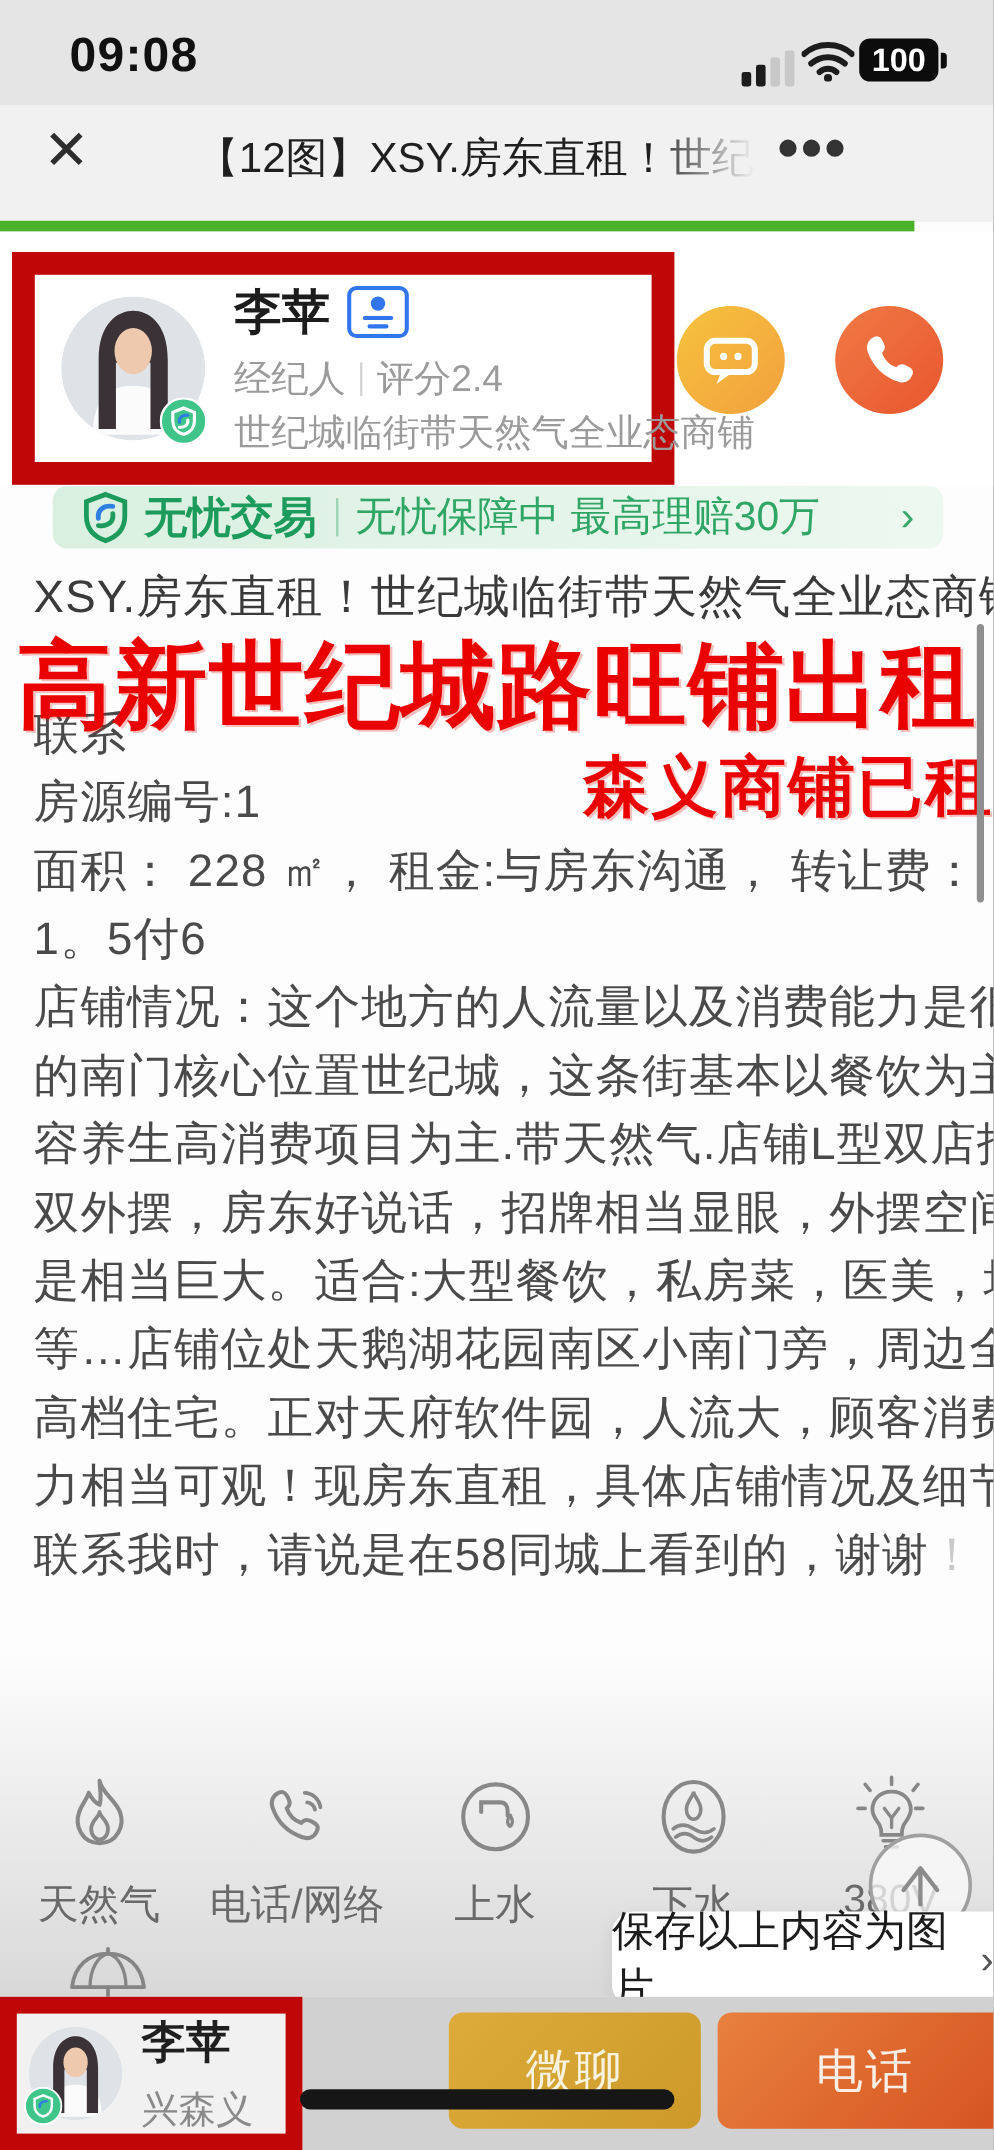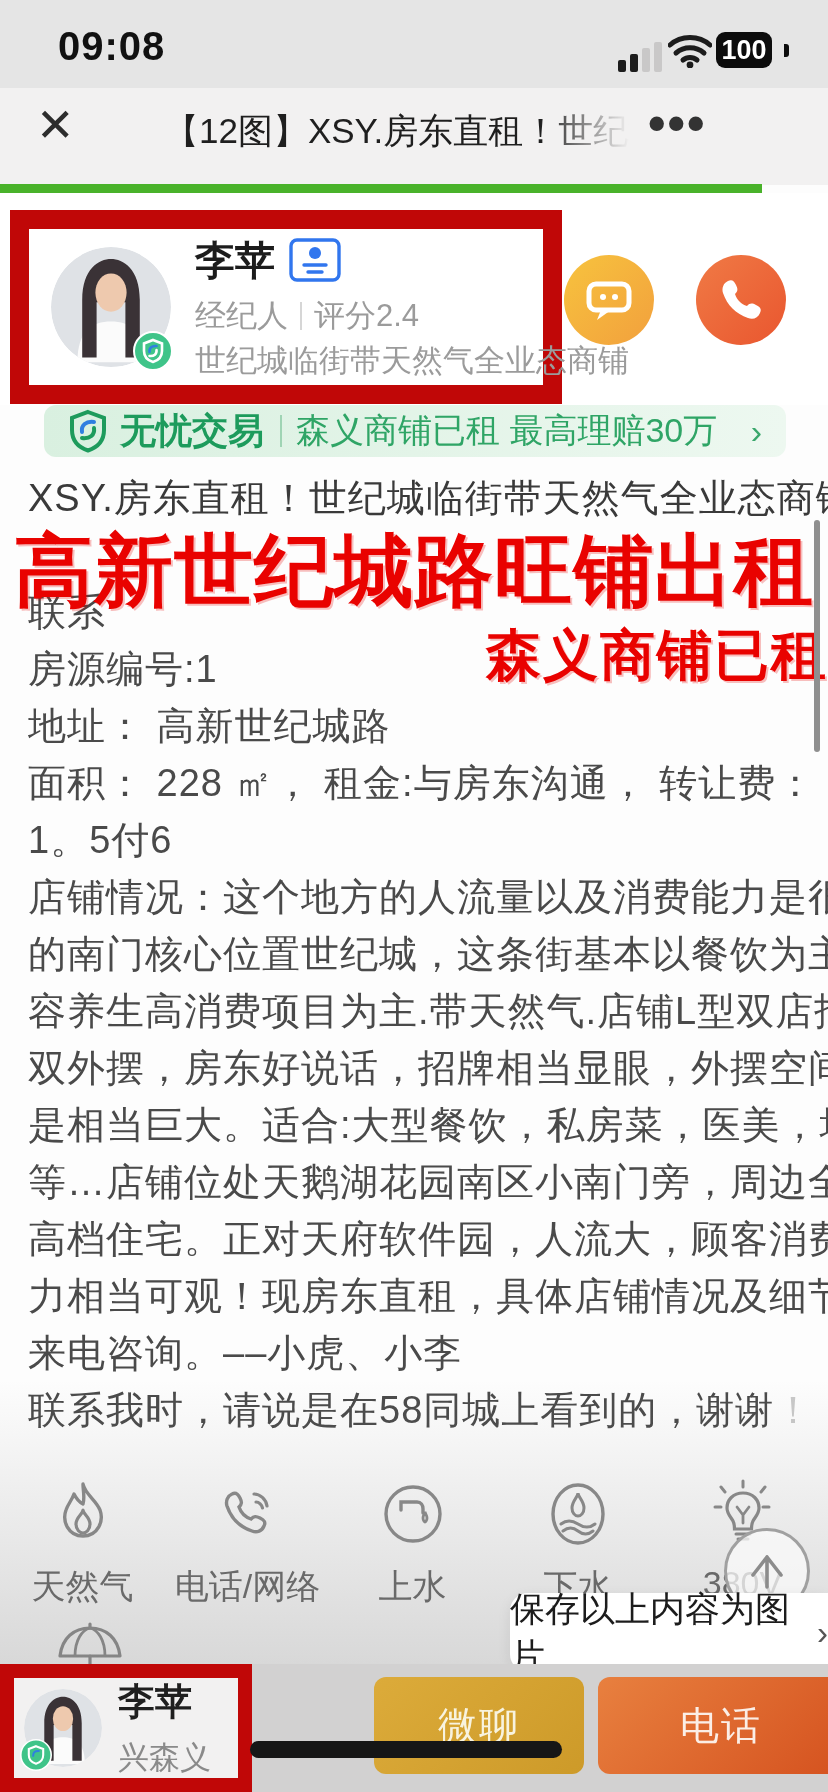--- a/index.html
+++ b/index.html
@@ -10,21 +10,21 @@
     background:#fdfdfd; overflow:hidden;
   }
   
   .statusbar { position:absolute; top:0; left:0; width:828px; height:88px; background:#e5e5e5; }
   .time { position:absolute; left:58px; top:24px; font-size:40px; font-weight:700; color:#111; letter-spacing:1px;}
   .sig { position:absolute; left:618px; top:42px; display:flex; align-items:flex-end; gap:4px; }
   .sig i { display:block; width:8px; border-radius:2px; background:#1c1c1c; }
   .sig i:nth-child(1){height:12px;} .sig i:nth-child(2){height:18px;}
   .sig i:nth-child(3){height:24px;background:#c9c8c8;} .sig i:nth-child(4){height:30px;background:#c9c8c8;}
   .wifi { position:absolute; left:668px; top:34px; }
-  .batt { position:absolute; left:716px; top:32px; width:56px; height:36px; background:#0c0c0c; border-radius:9px;
+  .batt { position:absolute; left:716px; top:32px; width:66px; height:36px; background:#0c0c0c; border-radius:9px;
           color:#fff; font-size:27px; font-weight:700; text-align:center; line-height:36px; }
   .batt-nub { position:absolute; left:784px; top:44px; width:5px; height:13px; background:#0c0c0c; border-radius:0 3px 3px 0; }
   
   .nav { position:absolute; top:88px; left:0; width:828px; height:97px; background:#f2f1f1; }
   .nav-close { position:absolute; left:36px; top:14px; font-size:46px; color:#2d2d2d; font-weight:300; line-height:46px; }
   .nav-title { position:absolute; left:164px; top:20px; width:470px; font-size:35px; color:#1f1f1f;
                white-space:nowrap; overflow:hidden;
                -webkit-mask-image:linear-gradient(90deg,#000 80%,transparent 99%);
                mask-image:linear-gradient(90deg,#000 80%,transparent 99%); }
   .nav-more { position:absolute; left:648px; top:6px; font-size:50px; color:#333; letter-spacing:2px; font-weight:700;}
@@ -193,41 +193,39 @@
   <div class="banner">
     <span>
       <svg width="40" height="44" viewBox="0 0 40 44">
         <path d="M20 3 L36 9 V21 C36 32 29 38.5 20 41.5 C11 38.5 4 32 4 21 V9 Z" fill="none" stroke="#1d9b5c" stroke-width="4"></path>
         <path d="M26 13 C18 12 13 16 14 23" fill="none" stroke="#2f7fe0" stroke-width="4" stroke-linecap="round"></path>
         <path d="M14 29 C22 30 27 26 26 19" fill="none" stroke="#1d9b5c" stroke-width="4" stroke-linecap="round"></path>
       </svg>
     </span>
     <span class="banner-brand">无忧交易</span>
     <span class="banner-div"></span>
-    <span class="banner-text">森义商铺已租  最高理赔30万</span>
+    <span class="banner-text">无忧保障中  最高理赔30万</span>
     <span class="banner-arrow">›</span>
   </div>
 
   <div class="listing">
     <div class="lline first">XSY.房东直租！世纪城临街带天然气全业态商铺</div>
     <div class="lline"></div>
     <div class="lline">联系</div>
     <div class="lline">房源编号:1</div>
-    <div class="lline">地址： 高新世纪城路</div>
     <div class="lline">面积： 228 ㎡， 租金:与房东沟通， 转让费： 无 押</div>
     <div class="lline">1。5付6</div>
     <div class="lline">店铺情况：这个地方的人流量以及消费能力是很高</div>
     <div class="lline">的南门核心位置世纪城，这条街基本以餐饮为主美</div>
     <div class="lline">容养生高消费项目为主.带天然气.店铺L型双店招，</div>
     <div class="lline">双外摆，房东好说话，招牌相当显眼，外摆空间也</div>
     <div class="lline">是相当巨大。适合:大型餐饮，私房菜，医美，培训</div>
     <div class="lline">等…店铺位处天鹅湖花园南区小南门旁，周边全是</div>
     <div class="lline">高档住宅。正对天府软件园，人流大，顾客消费能</div>
     <div class="lline">力相当可观！现房东直租，具体店铺情况及细节可</div>
-    <div class="lline">来电咨询。––小虎、小李</div>
     <div class="lline">
       <span>联系我时，请说是在58同城上看到的，谢谢</span><span class="gray-ex">！</span>
     </div>
   </div>
 
   <div class="stamp stamp1">高新世纪城路旺铺出租</div>
   <div class="stamp stamp2">森义商铺已租</div>
 
   <div class="scrollthumb"></div>
 

